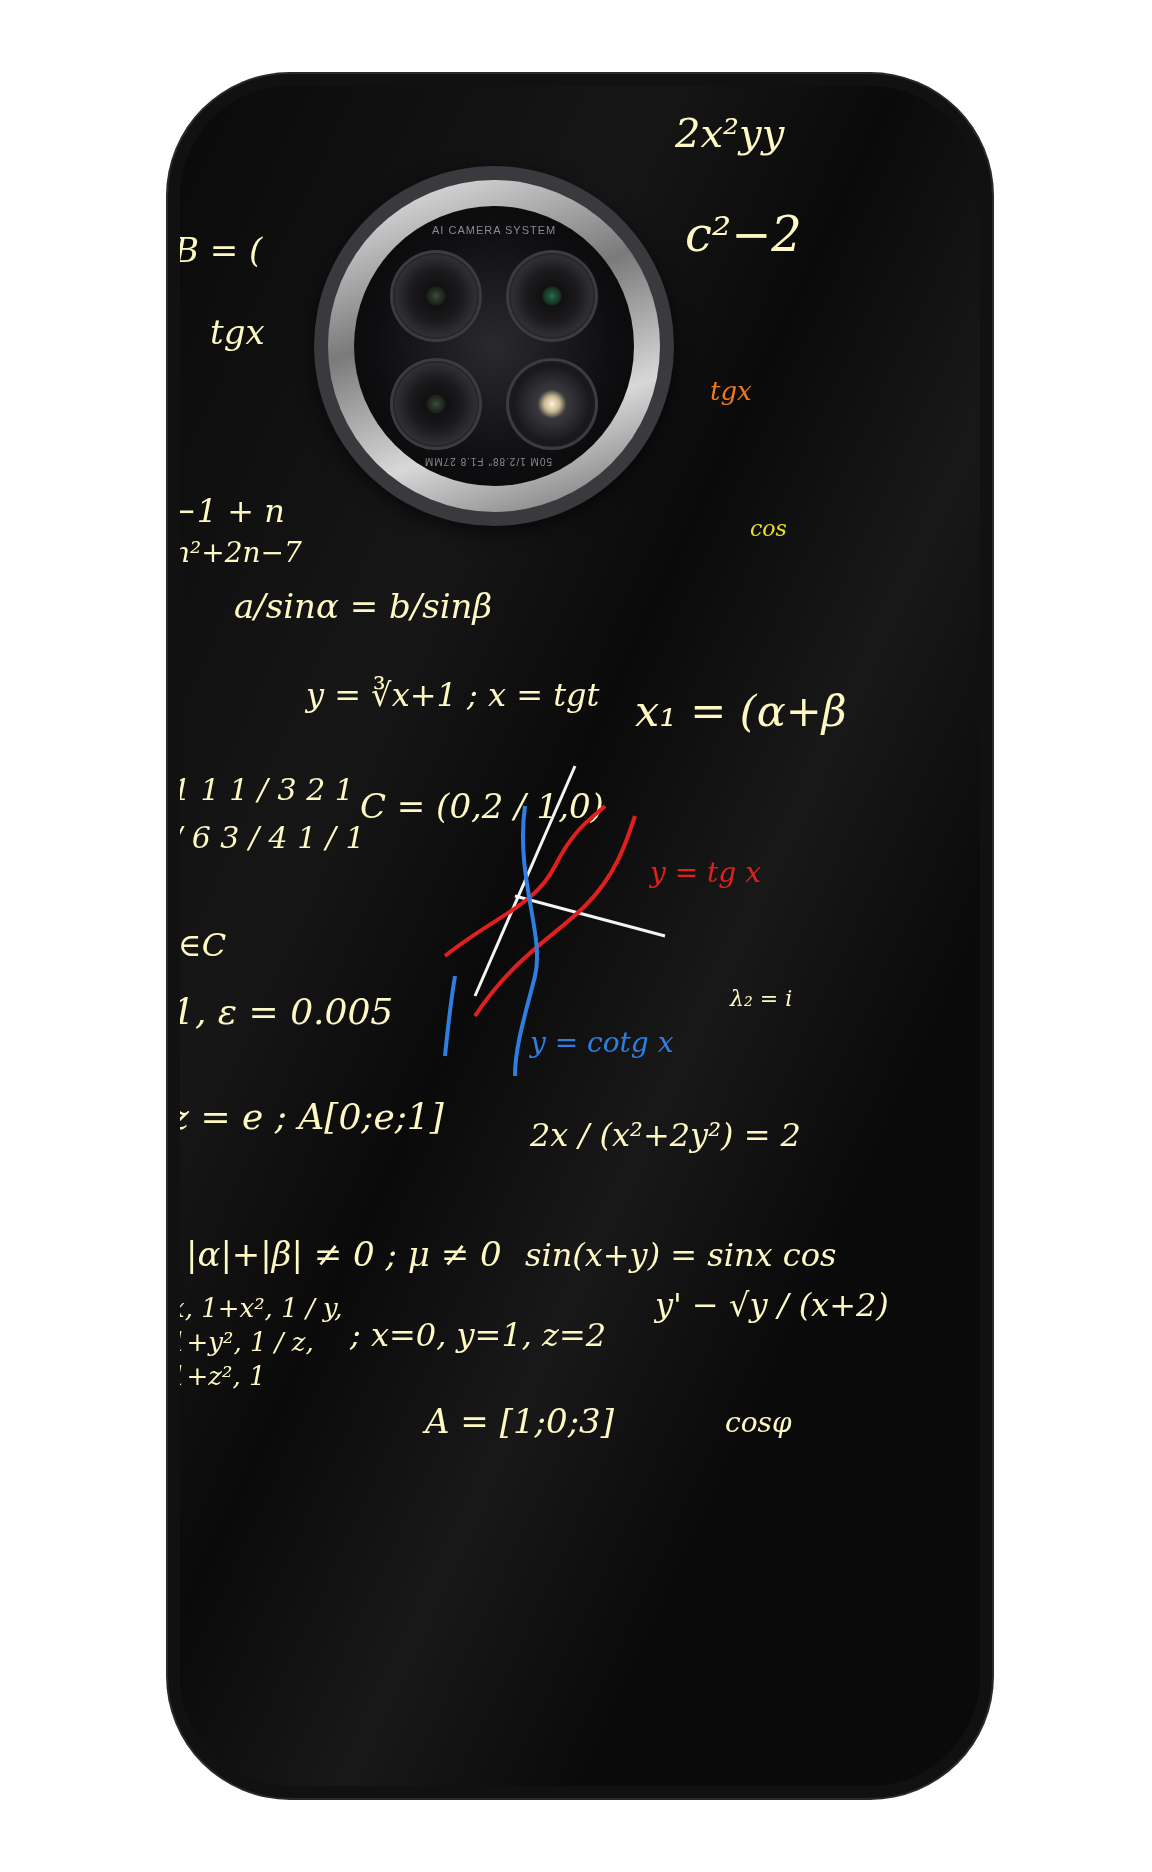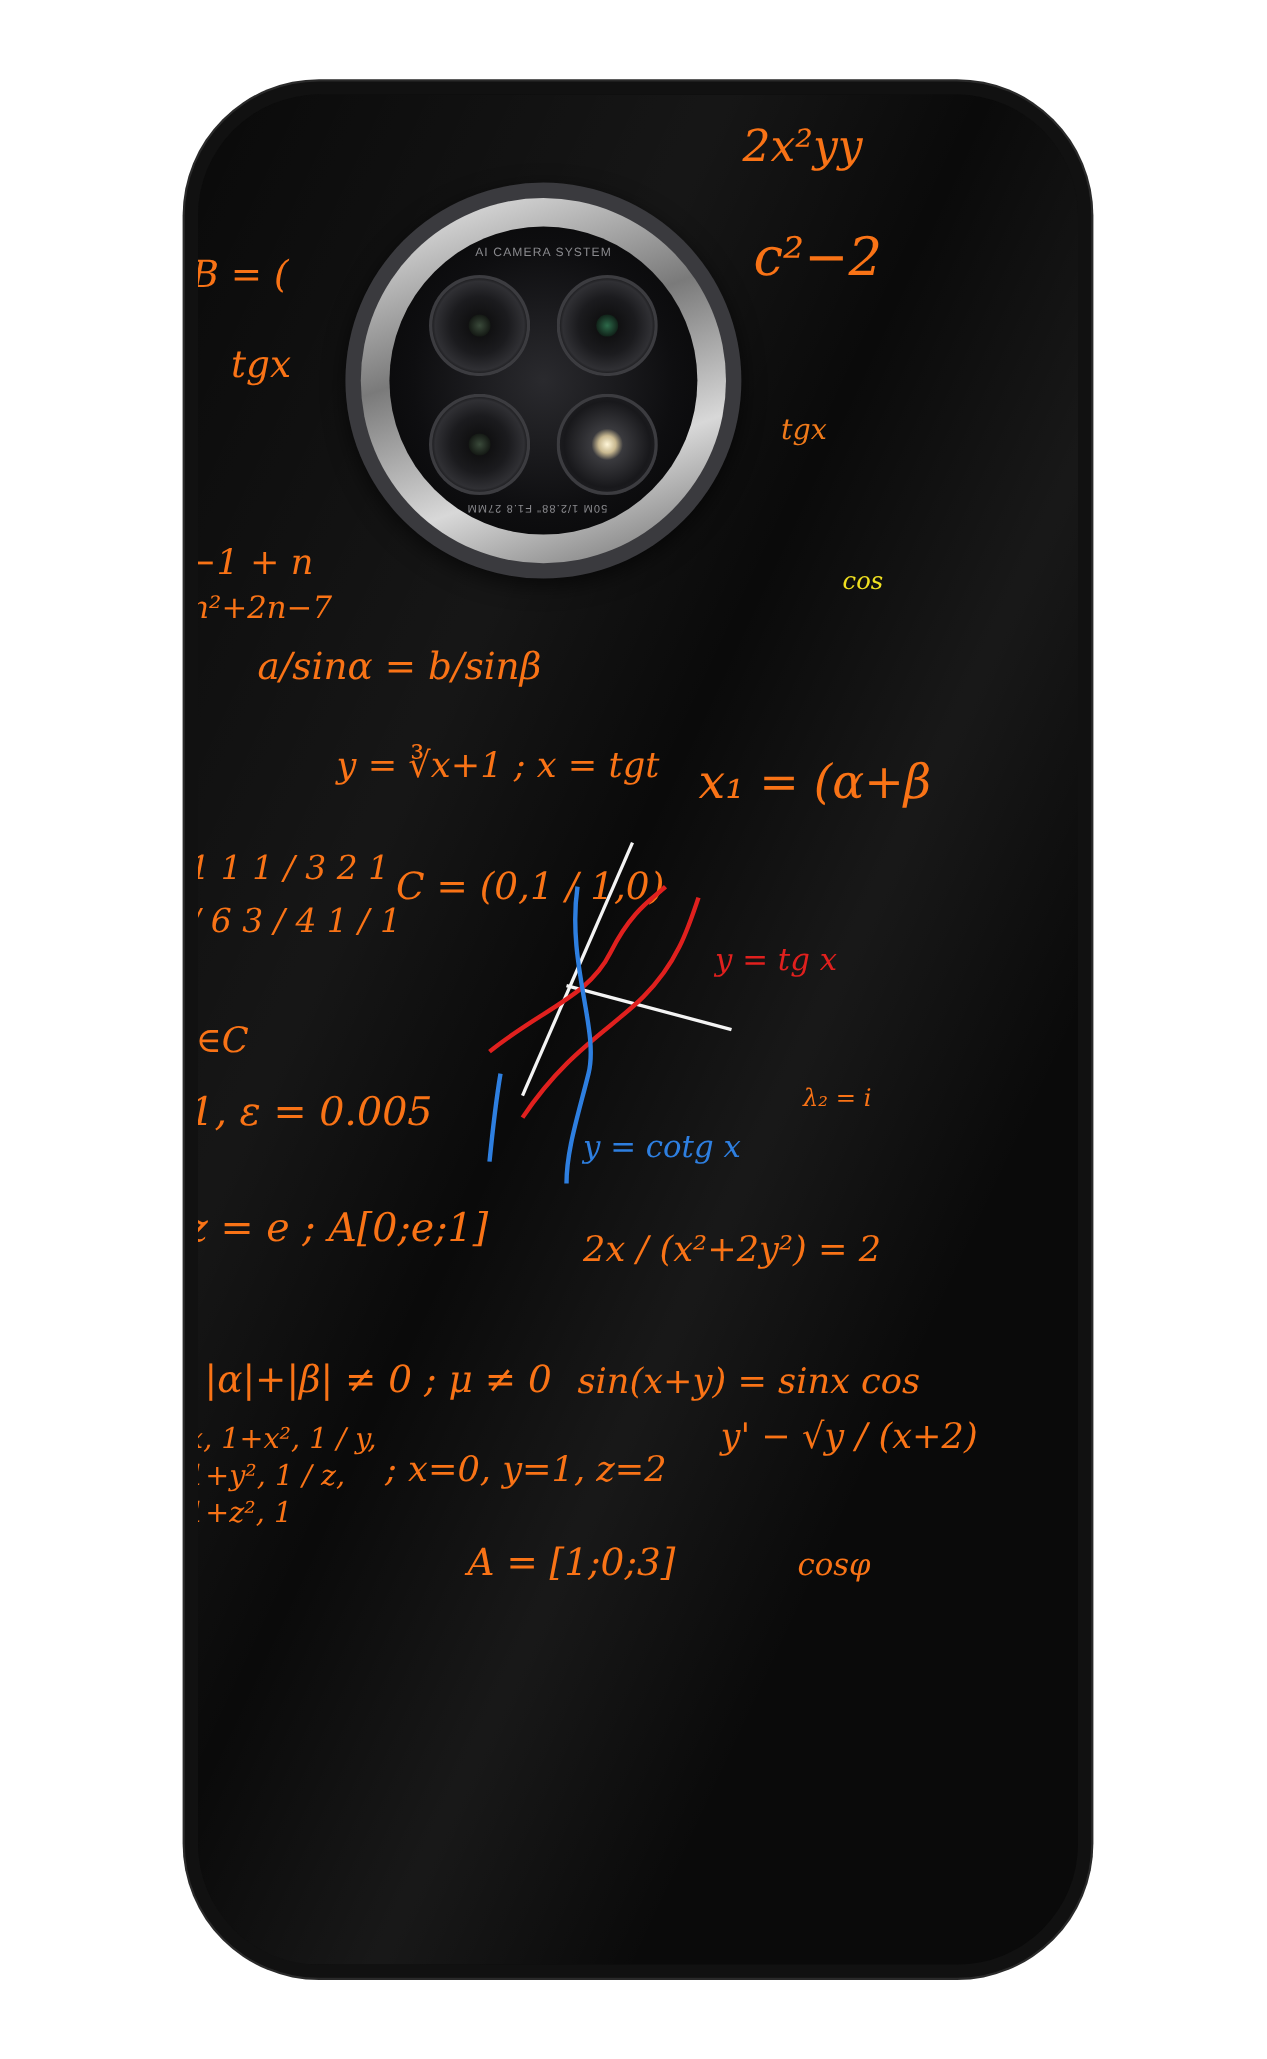--- a/index.html
+++ b/index.html
@@ -1,20 +1,20 @@
 <!DOCTYPE html>
 <html><head>
 <meta charset="utf-8">
 <style>
   html, body { margin:0; padding:0; background:#ffffff; }
   body { width:1152px; height:1872px; position:relative; overflow:hidden; font-family:"DejaVu Sans", sans-serif; }
   .case { position:absolute; left:180px; top:86px; width:800px; height:1700px; background:#0a0a0a; border-radius:110px; box-shadow:0 0 0 12px #111, 0 0 0 14px #2a2a2a; overflow:hidden; }
   .btn { position:absolute; left:174px; width:12px; background:#2b2b2f; border-radius:4px; }
   .sheen { position:absolute; inset:0; background:linear-gradient(115deg, rgba(255,255,255,0.0) 0%, rgba(255,255,255,0.05) 30%, rgba(255,255,255,0.0) 45%, rgba(255,255,255,0.06) 60%, rgba(255,255,255,0) 75%); pointer-events:none; }
-  .f { position:absolute; color:#f97316; font-family:"DejaVu Serif", serif; font-style:italic; white-space:nowrap; }
+  .f { position:absolute; color:#fef9c3; font-family:"DejaVu Serif", serif; font-style:italic; white-space:nowrap; }
   .cam { position:absolute; left:314px; top:166px; width:360px; height:360px; border-radius:50%; background:#3a3a3e; box-shadow:0 6px 20px rgba(0,0,0,0.6); }
   .ring { position:absolute; left:14px; top:14px; width:332px; height:332px; border-radius:50%; background:linear-gradient(160deg,#f0f0f0,#7a7a7a 40%,#d8d8d8 70%,#6a6a6a); }
   .face { position:absolute; left:26px; top:26px; width:280px; height:280px; border-radius:50%; background:radial-gradient(circle at 50% 50%, #2a2a2e 0%, #0e0e10 60%, #050505 100%); }
   .lens { position:absolute; width:92px; height:92px; border-radius:50%; background:radial-gradient(circle, #0a0a0a 0%, #1b1b1e 40%, #303034 62%, #121214 70%, #2b2b2f 100%); box-shadow:inset 0 0 0 3px #3c3c40; }
   .lens .core { position:absolute; left:36px; top:36px; width:20px; height:20px; border-radius:50%; background:radial-gradient(circle,#3a4a3a,#050505); }
   .flash { position:absolute; width:92px; height:92px; border-radius:50%; background:radial-gradient(circle, #fff6d8 0%, #c8b890 12%, #3a3a3e 22%, #18181b 60%, #2b2b2f 100%); box-shadow:inset 0 0 0 3px #3c3c40; }
   .camtext { position:absolute; font-family:"Liberation Sans", sans-serif; font-size:11px; color:#8a8a8e; letter-spacing:1px; }
 </style>
 </head>
 <body>
@@ -26,40 +26,40 @@
   <div class="sheen"></div>
 
   <div class="f" style="left:495px;top:24px;font-size:40px;">2x²yy</div>
   <div class="f" style="left:505px;top:120px;font-size:48px;">c²−2</div>
   <div class="f" style="left:-6px;top:144px;font-size:34px;">B = (</div>
   <div class="f" style="left:30px;top:226px;font-size:34px;">tgx</div>
   <div class="f" style="left:-10px;top:406px;font-size:32px;">−1 + n</div>
   <div class="f" style="left:-8px;top:450px;font-size:28px;">n²+2n−7</div>
   <div class="f" style="left:54px;top:500px;font-size:34px;">a/sinα = b/sinβ</div>
   <div class="f" style="left:126px;top:590px;font-size:32px;">y = ∛x+1 ; x = tgt</div>
-  <div class="f" style="left:180px;top:700px;font-size:34px;">C = (0,1 / 1,0)</div>
+  <div class="f" style="left:180px;top:700px;font-size:34px;">C = (0,2 / 1,0)</div>
   <div class="f" style="left:455px;top:600px;font-size:43px;">x₁ = (α+β</div>
   <div class="f" style="left:-8px;top:680px;font-size:30px;white-space:normal;width:200px;line-height:48px;">1 1 1 / 3 2 1 / 6 3 / 4 1 / 1</div>
   <div class="f" style="left:-2px;top:840px;font-size:32px;">∈C</div>
   <div class="f" style="left:-8px;top:905px;font-size:36px;">1, ε = 0.005</div>
 
   <svg style="position:absolute;left:255px;top:670px;" width="260" height="330">
     <line x1="40" y1="240" x2="140" y2="10" stroke="#f4f4f4" stroke-width="3"></line>
     <line x1="80" y1="140" x2="230" y2="180" stroke="#f4f4f4" stroke-width="3"></line>
     <path d="M10 200 C 60 160, 100 150, 120 110 S 160 60, 170 50" stroke="#e0201e" stroke-width="4" fill="none"></path>
     <path d="M40 260 C 80 200, 120 180, 150 150 S 190 90, 200 60" stroke="#e0201e" stroke-width="4" fill="none"></path>
     <path d="M90 50 C 80 120, 110 180, 100 220 S 80 290, 80 320" stroke="#2e7fe0" stroke-width="4" fill="none"></path>
     <path d="M20 220 C 15 250, 12 280, 10 300" stroke="#2e7fe0" stroke-width="4" fill="none"></path>
   </svg>
   <div class="f" style="left:470px;top:730px;font-size:28px;color:#e0201e;margin-top:40px;">y = tg x</div>
   <div class="f" style="left:350px;top:940px;font-size:28px;color:#2e7fe0;">y = cotg x</div>
   <div class="f" style="left:550px;top:900px;font-size:22px;">λ₂ = i</div>
 
   <div class="f" style="left:530px;top:290px;font-size:26px;color:#f07a1a;">tgx</div>
-  <div class="f" style="left:570px;top:430px;font-size:22px;color:#f0e020;margin-left:16px;">cos</div>
+  <div class="f" style="left:570px;top:430px;font-size:22px;color:#f0e020;">cos</div>
 
   <div class="f" style="left:-10px;top:1010px;font-size:36px;">z = e ; A[0;e;1]</div>
   <div class="f" style="left:350px;top:1030px;font-size:32px;">2x / (x²+2y²) = 2</div>
   <div class="f" style="left:6px;top:1104px;font-size:34px;margin-top:44px;">|α|+|β| ≠ 0 ; μ ≠ 0</div>
   <div class="f" style="left:345px;top:1150px;font-size:32px;">sin(x+y) = sinx cos</div>
   <div class="f" style="left:-10px;top:1205px;font-size:26px;white-space:normal;width:190px;line-height:34px;">x, 1+x², 1 / y, 1+y², 1 / z, 1+z², 1</div>
   <div class="f" style="left:170px;top:1230px;font-size:32px;">; x=0, y=1, z=2</div>
   <div class="f" style="left:475px;top:1200px;font-size:32px;">y' − √y / (x+2)</div>
   <div class="f" style="left:245px;top:1315px;font-size:34px;">A = [1;0;3]</div>
   <div class="f" style="left:545px;top:1320px;font-size:28px;">cosφ</div>

